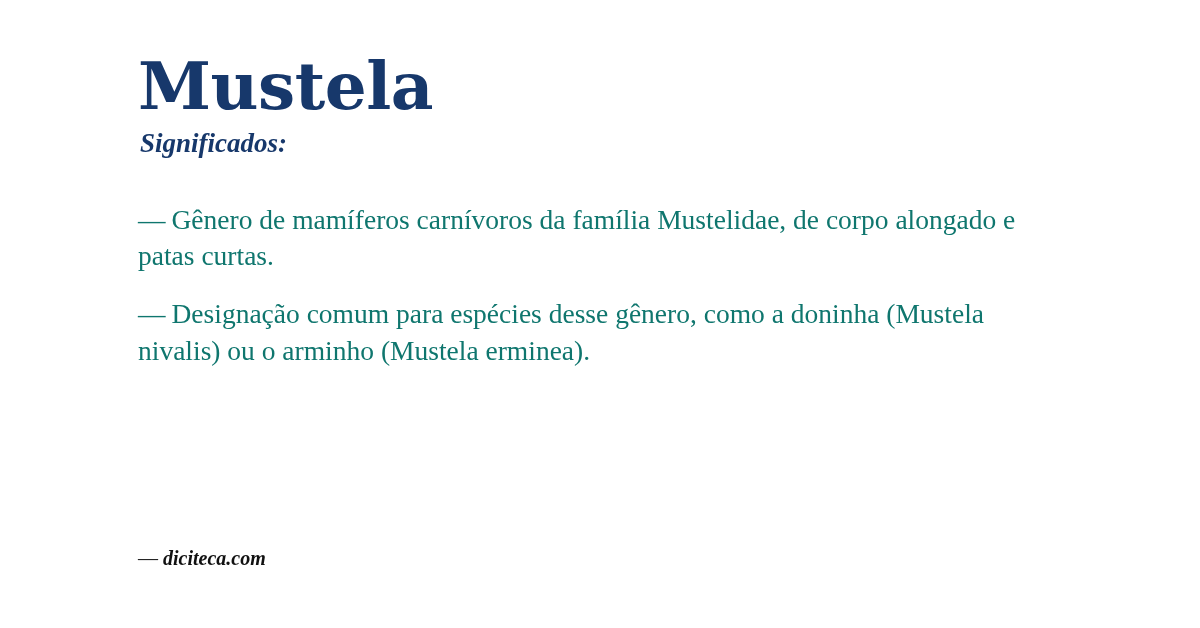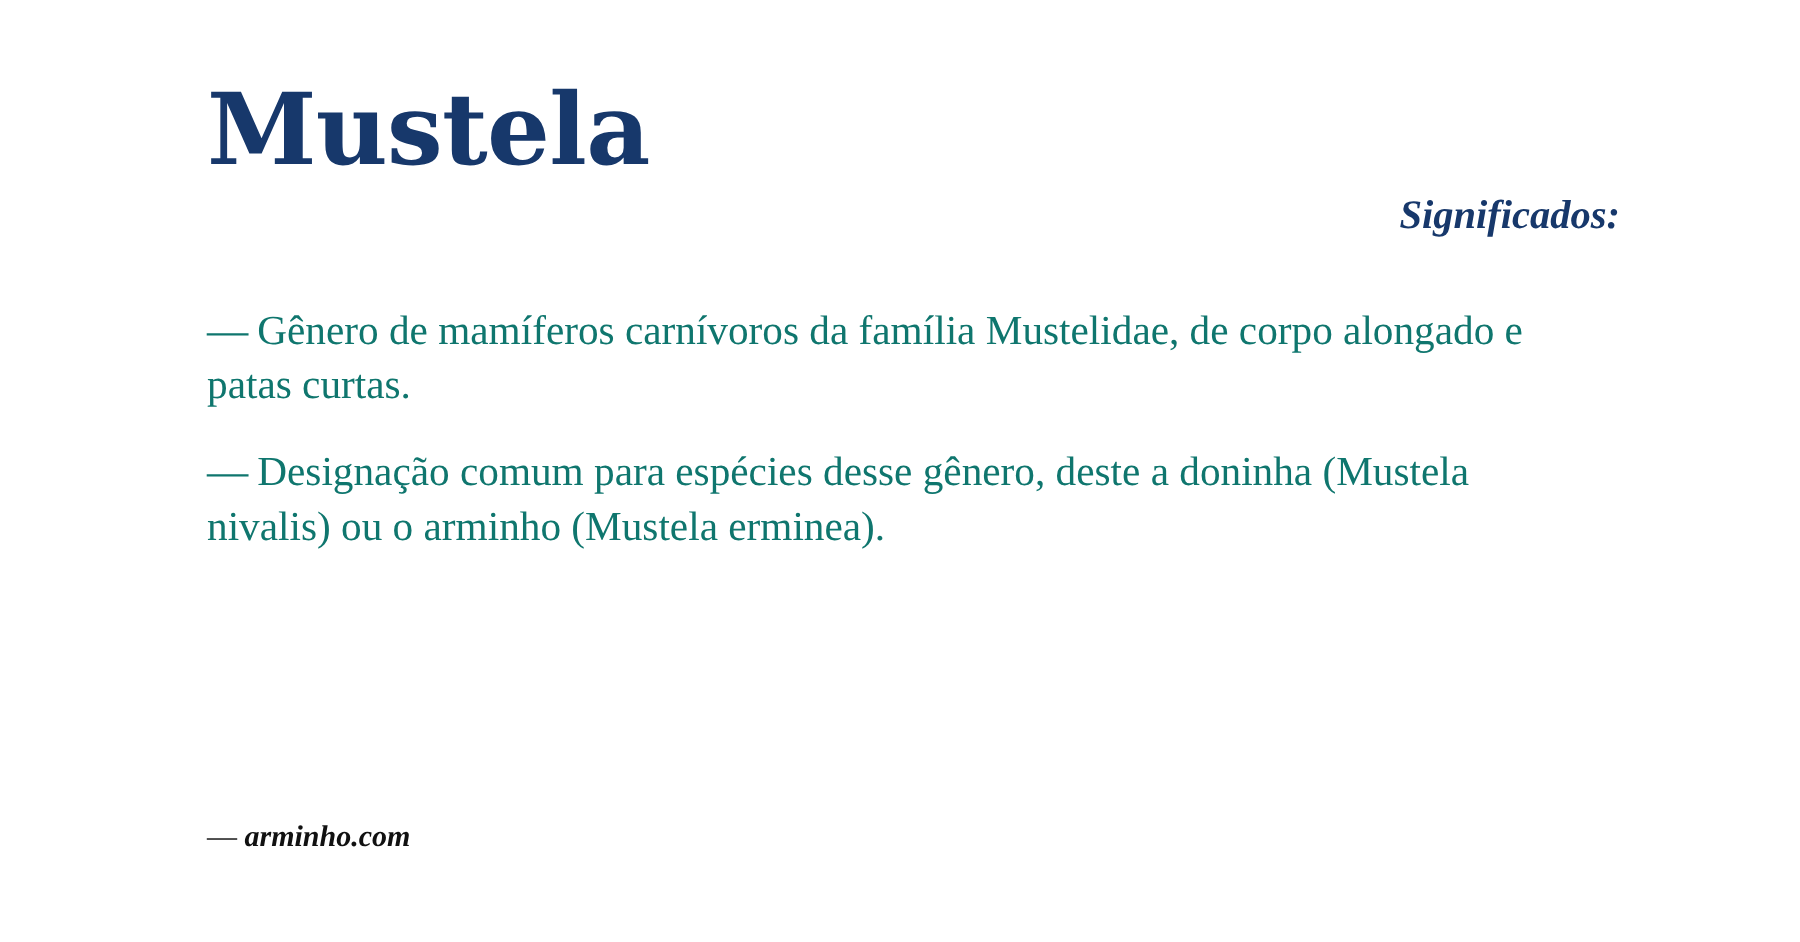--- a/index.html
+++ b/index.html
@@ -32,21 +32,20 @@
     margin: 0;
   }
   .subtitle {
     font-family: "Liberation Serif", "DejaVu Serif", serif;
     font-style: italic;
     font-weight: 700;
     font-size: 27px;
     line-height: 1.2;
     color: #17386b;
     margin: 6px 0 0 2px;
-    text-align: right;
   }
   .senses {
     margin-top: 42px;
   }
   .sense {
     font-family: "Liberation Serif", "DejaVu Serif", serif;
     font-size: 27.5px;
     line-height: 1.32;
     color: #0f766e;
     margin: 0 0 22px 0;
@@ -80,23 +79,23 @@
 
   <div class="subtitle">Significados:</div>
 
   <div class="senses">
 
     <p class="sense">
       <span class="dash">—</span><span>Gênero de mamíferos carnívoros da família Mustelidae, de corpo alongado e patas curtas.</span>
     </p>
 
     <p class="sense">
-      <span class="dash">—</span><span>Designação comum para espécies desse gênero, deste a doninha (Mustela nivalis) ou o arminho (Mustela erminea).</span>
+      <span class="dash">—</span><span>Designação comum para espécies desse gênero, como a doninha (Mustela nivalis) ou o arminho (Mustela erminea).</span>
     </p>
 
 
   </div>
 
   <div class="source">
-    <span class="dash">—</span><span>arminho.com</span>
+    <span class="dash">—</span><span>diciteca.com</span>
   </div>
 
 </div>
 
 </body></html>

